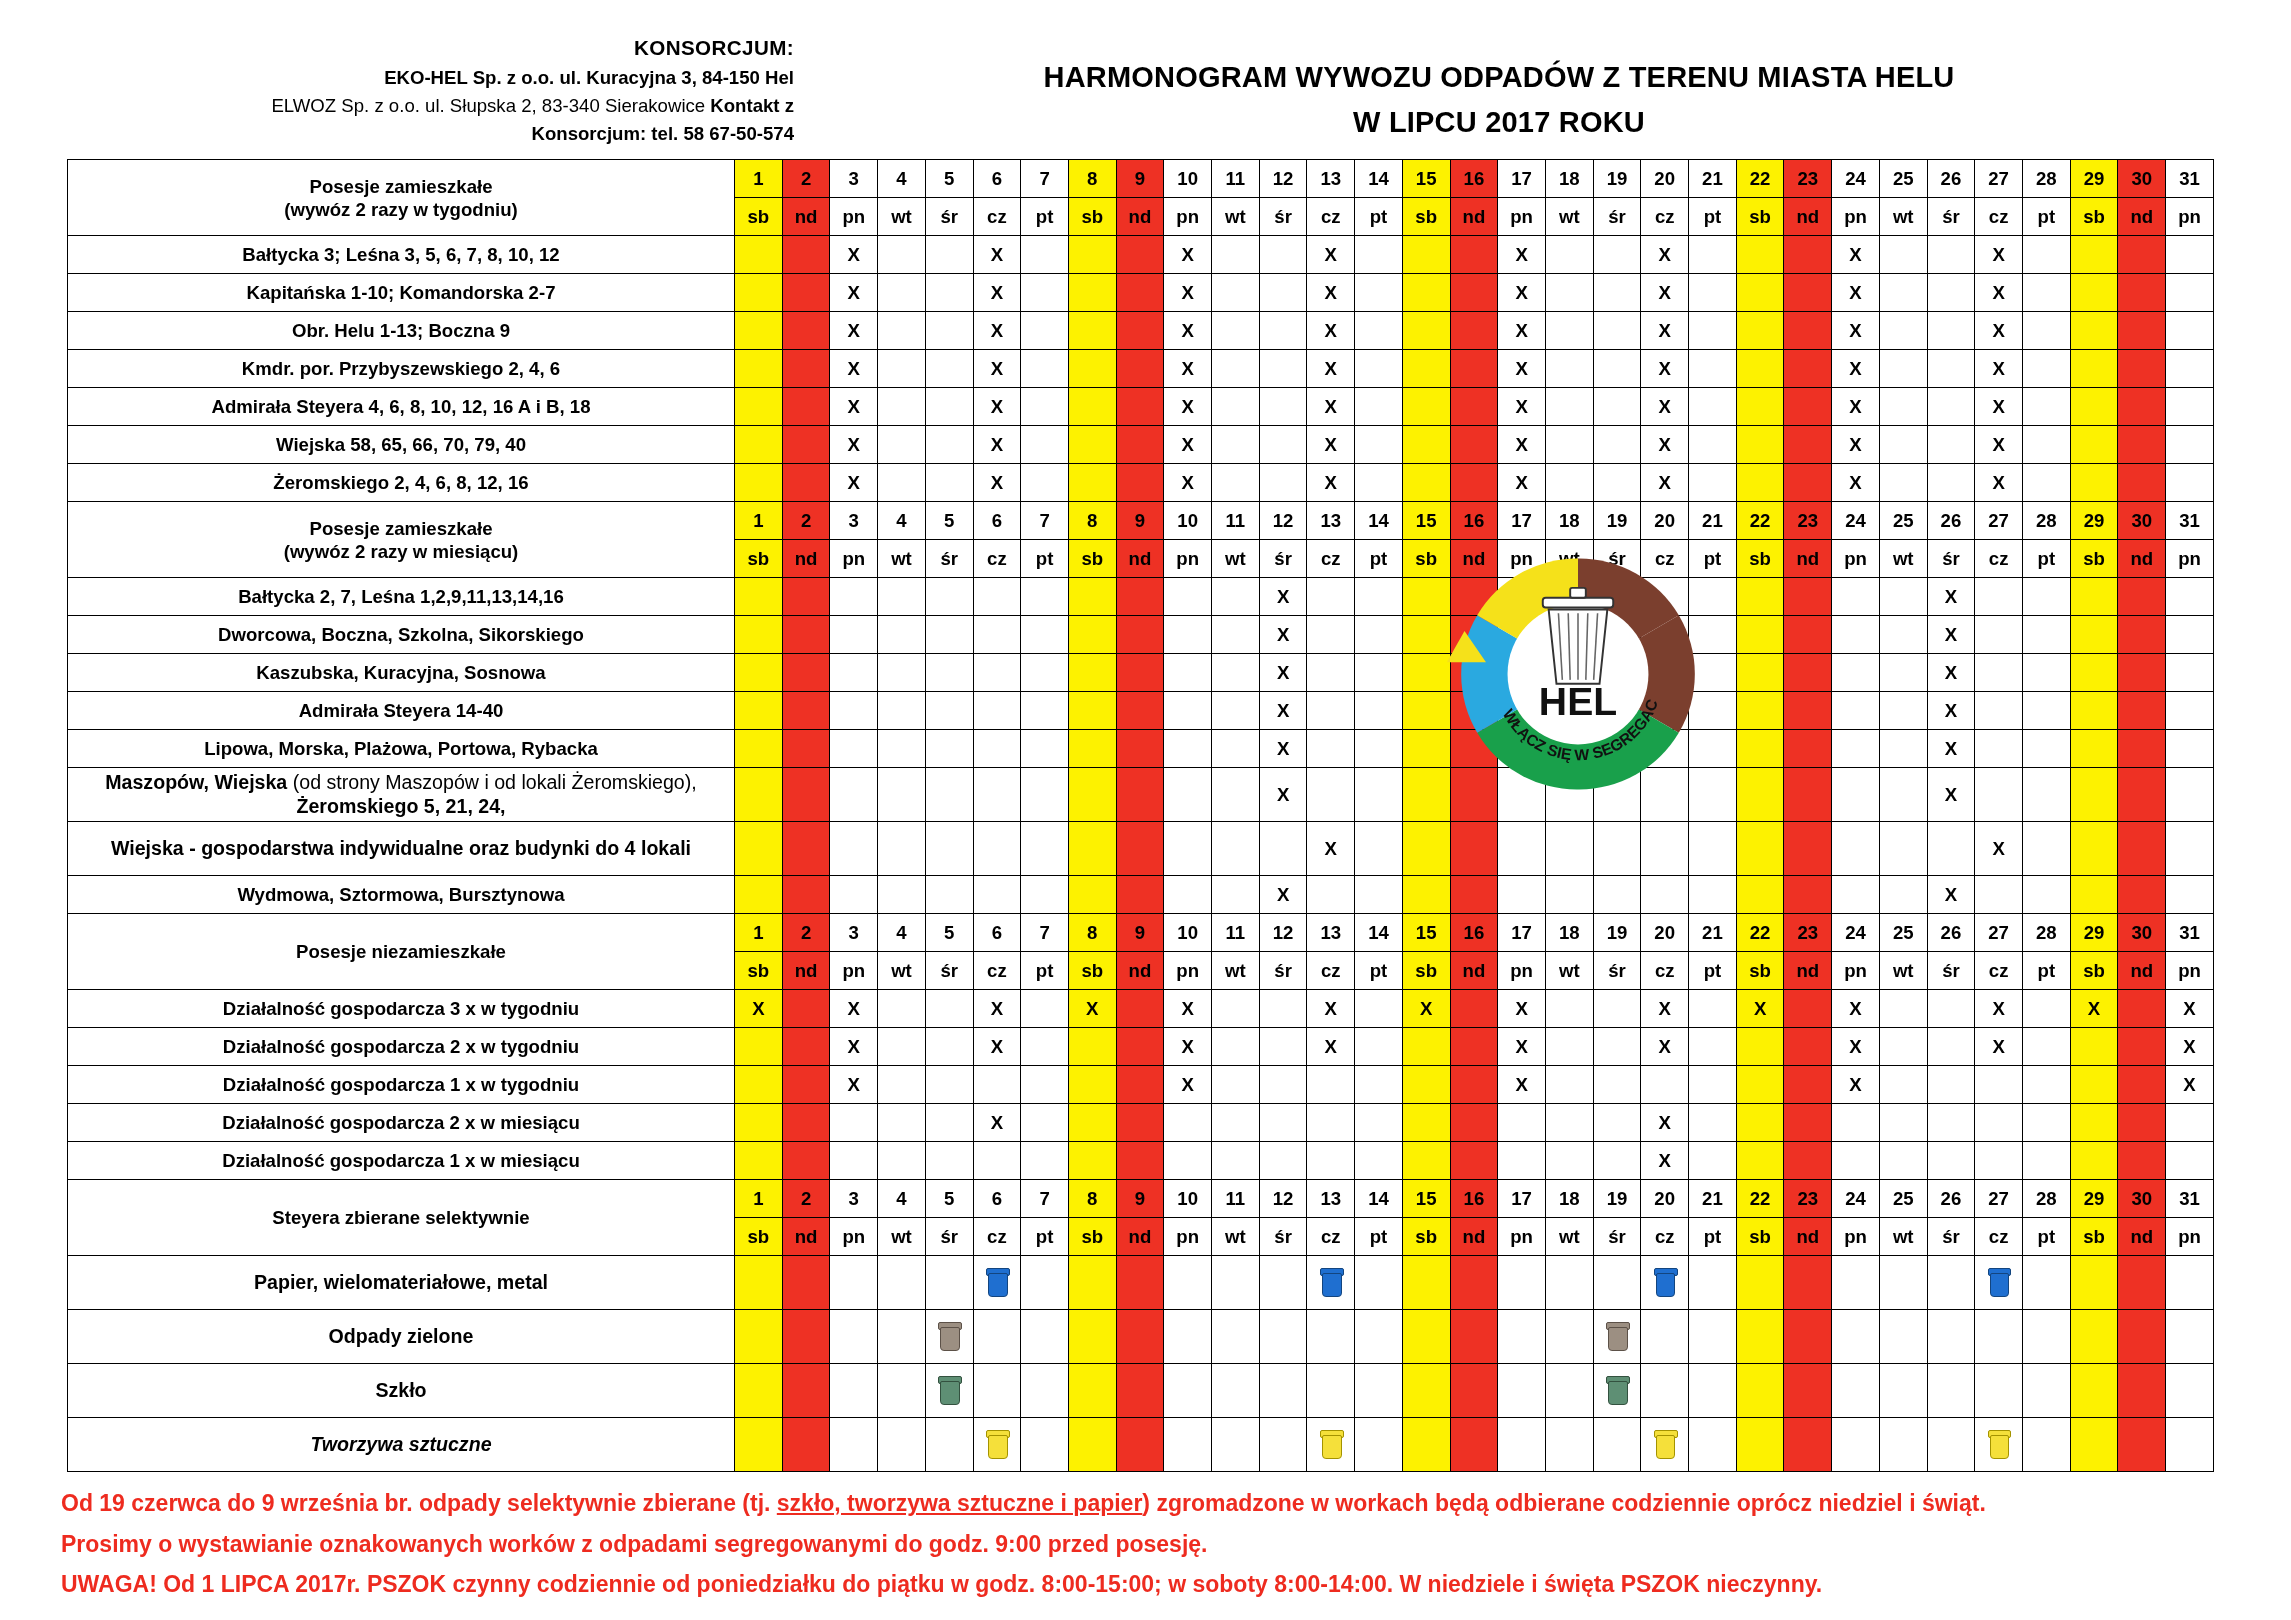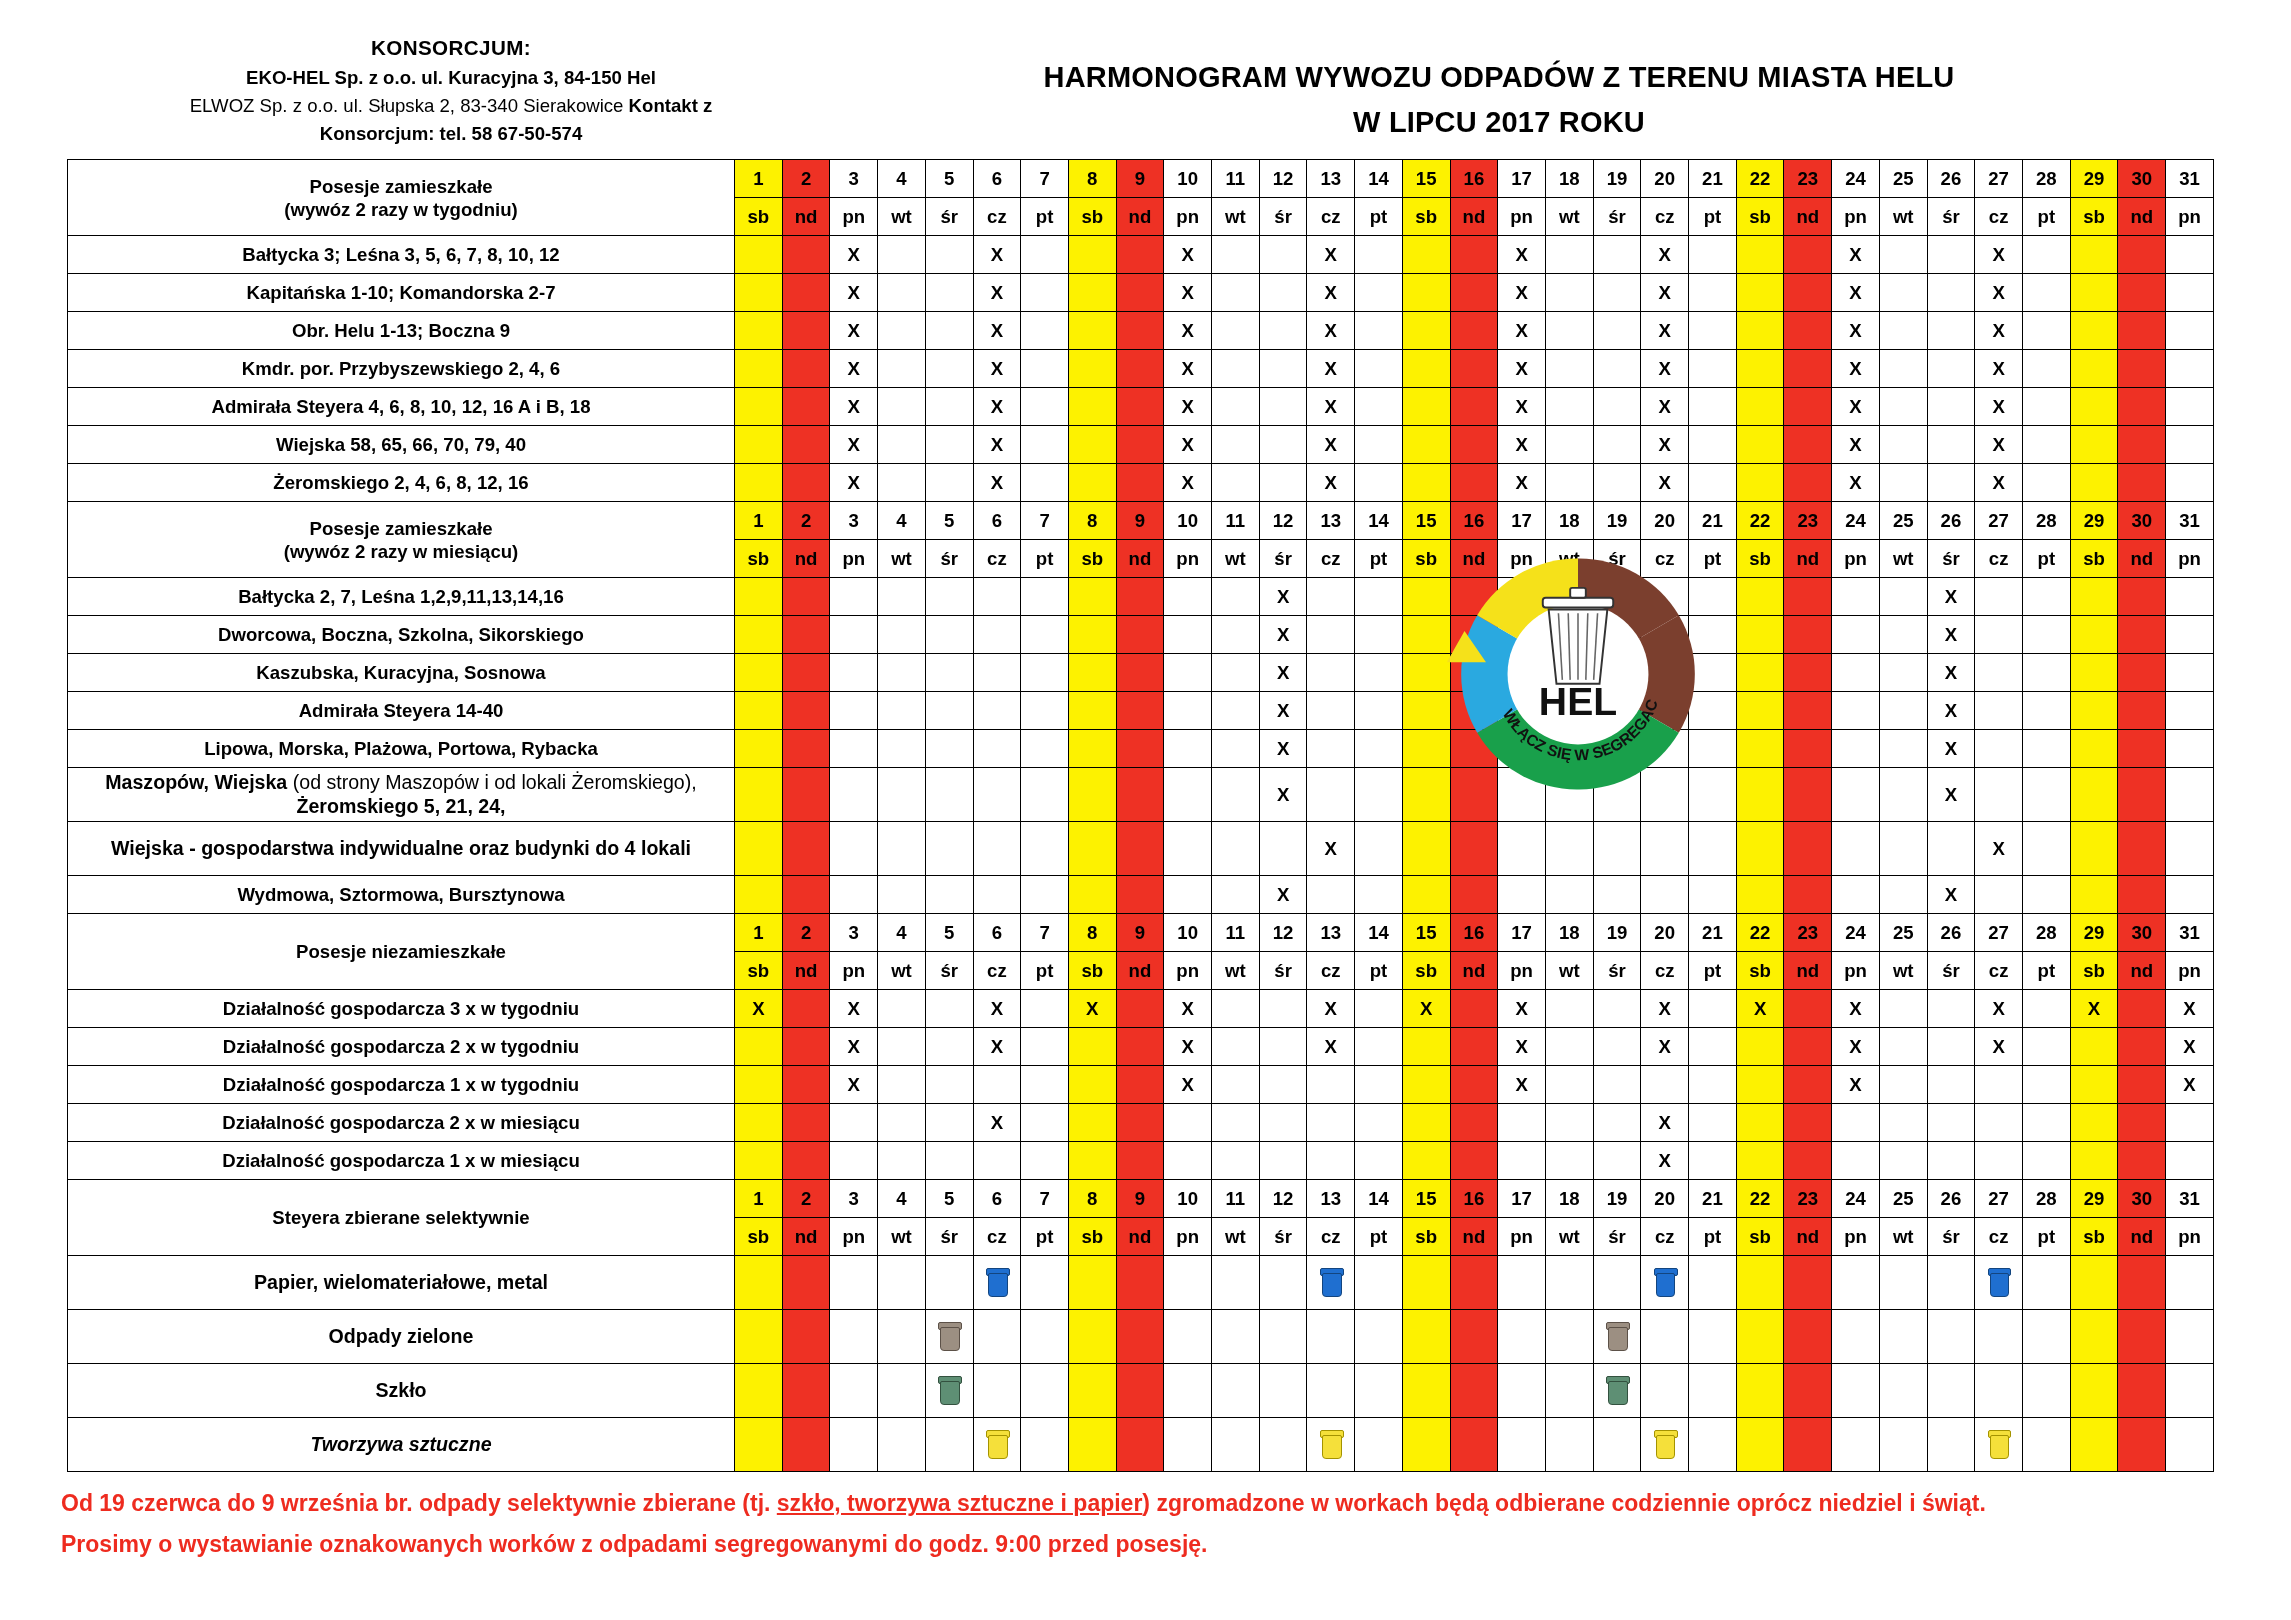--- a/index.html
+++ b/index.html
@@ -9,21 +9,21 @@
     color:#000;
     -webkit-font-smoothing:antialiased;
     position:relative;
     overflow:hidden;
   }
   .page{position:relative;width:2292px;height:1620px;}
 
   
   .hdr{display:flex;align-items:flex-start;padding:33px 0 0 0;}
   .consortium{
-    width:686px;text-align:center;font-size:19.6px;line-height:1.5;
+    width:686px;text-align:right;font-size:19.6px;line-height:1.5;
     margin-left:108px;
   }
   .consortium .l1{font-weight:bold;font-size:20.6px;letter-spacing:0.4px;}
   .consortium .l2{font-size:18.6px;}
   .consortium b{font-weight:bold;}
   .title{
     flex:1;text-align:center;font-weight:bold;font-size:29px;line-height:1.55;
     padding-right:88px;padding-top:21.6px;letter-spacing:0.2px;
   }
 
@@ -1241,16 +1241,17 @@
       </defs>
       <text font-family="Liberation Sans, sans-serif" font-size="16" font-weight="bold" fill="#111">
         <textPath href="#arcpath" startOffset="6%">WŁĄCZ SIĘ W SEGREGACJĘ</textPath>
       </text>
     </svg>
   </div>
 
   <div class="notes">
     <p><span>Od 19 czerwca do 9 września br. odpady selektywnie zbierane (tj. </span><span class="u">szkło, tworzywa sztuczne i papier</span><span>) zgromadzone w workach  będą odbierane codziennie oprócz niedziel i świąt.</span></p>
     <p>Prosimy o wystawianie oznakowanych worków z odpadami segregowanymi do godz. 9:00 przed posesję.</p>
+    <p>UWAGA! Od 1 LIPCA 2017r. PSZOK czynny codziennie od poniedziałku do piątku w godz. 8:00-15:00; w soboty 8:00-14:00. W niedziele i święta PSZOK nieczynny.</p>
   </div>
 
 </div>
 
 
 </body></html>

